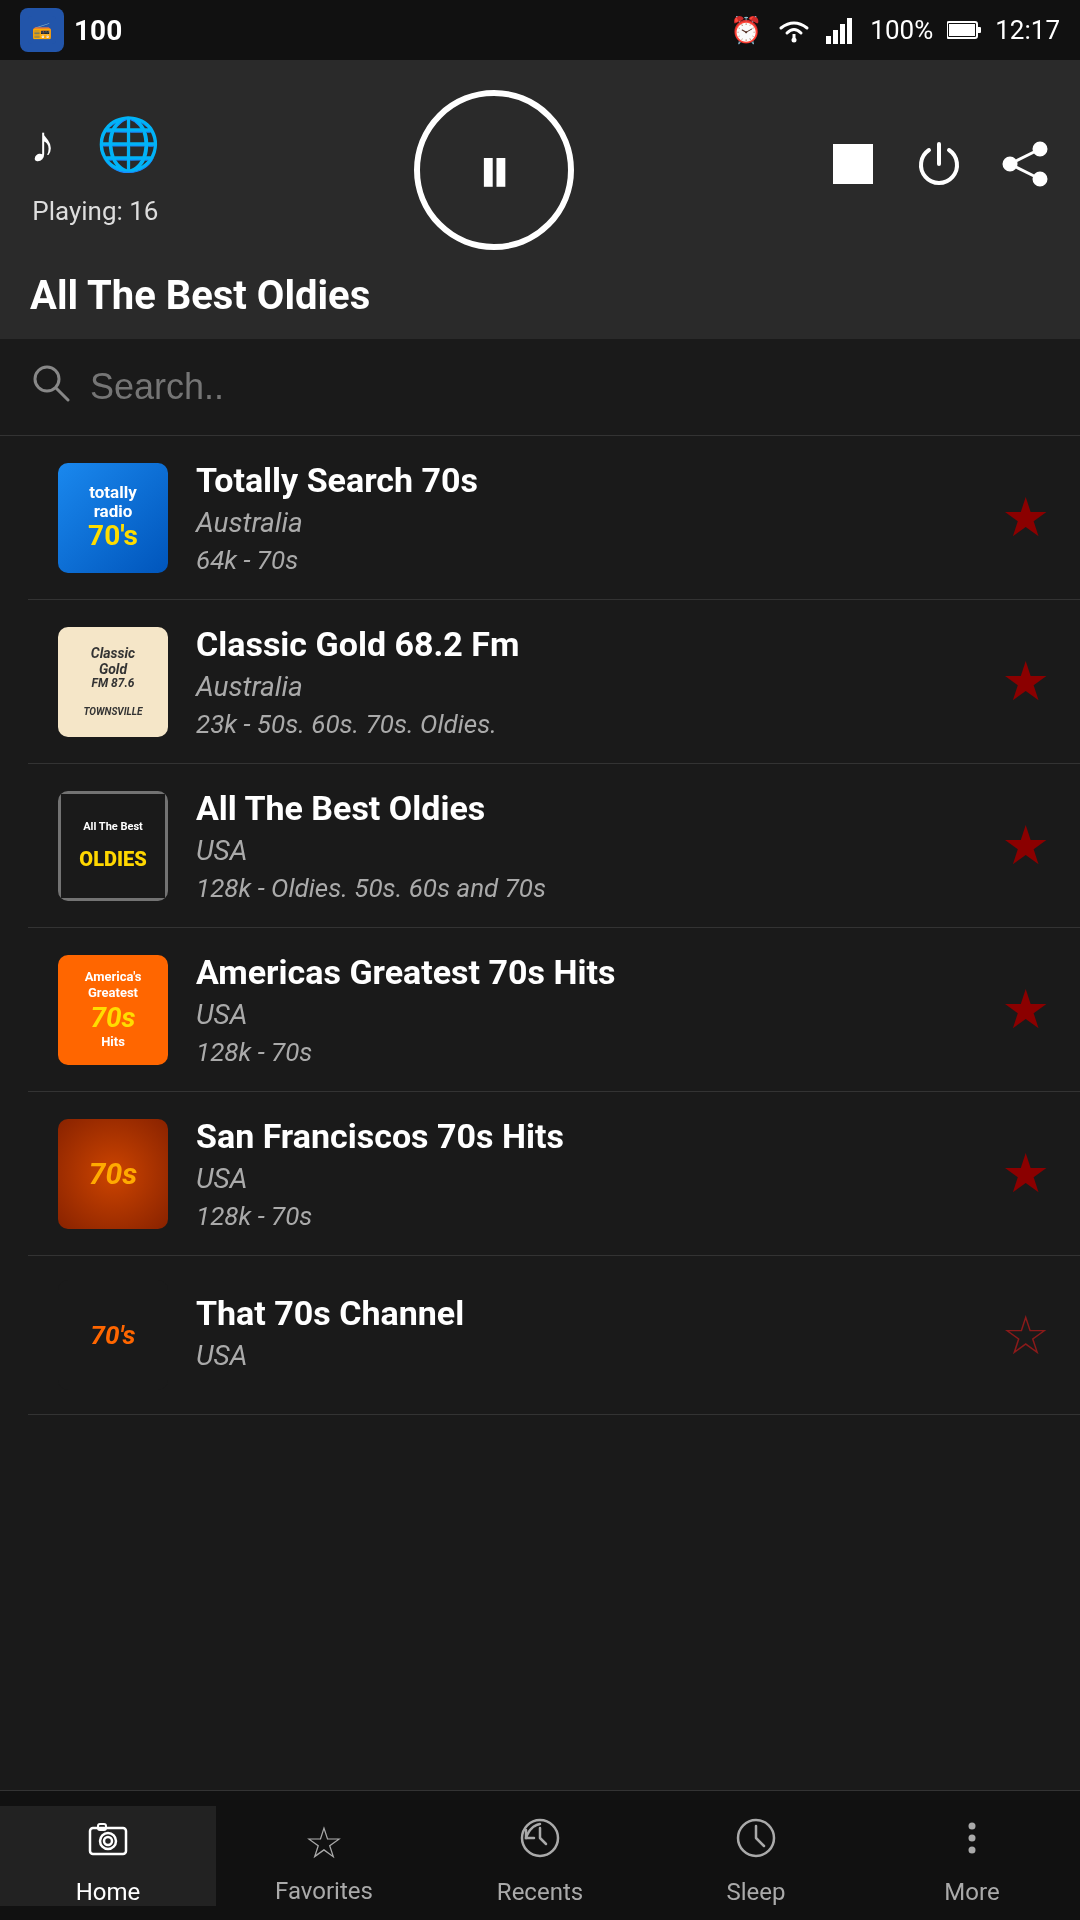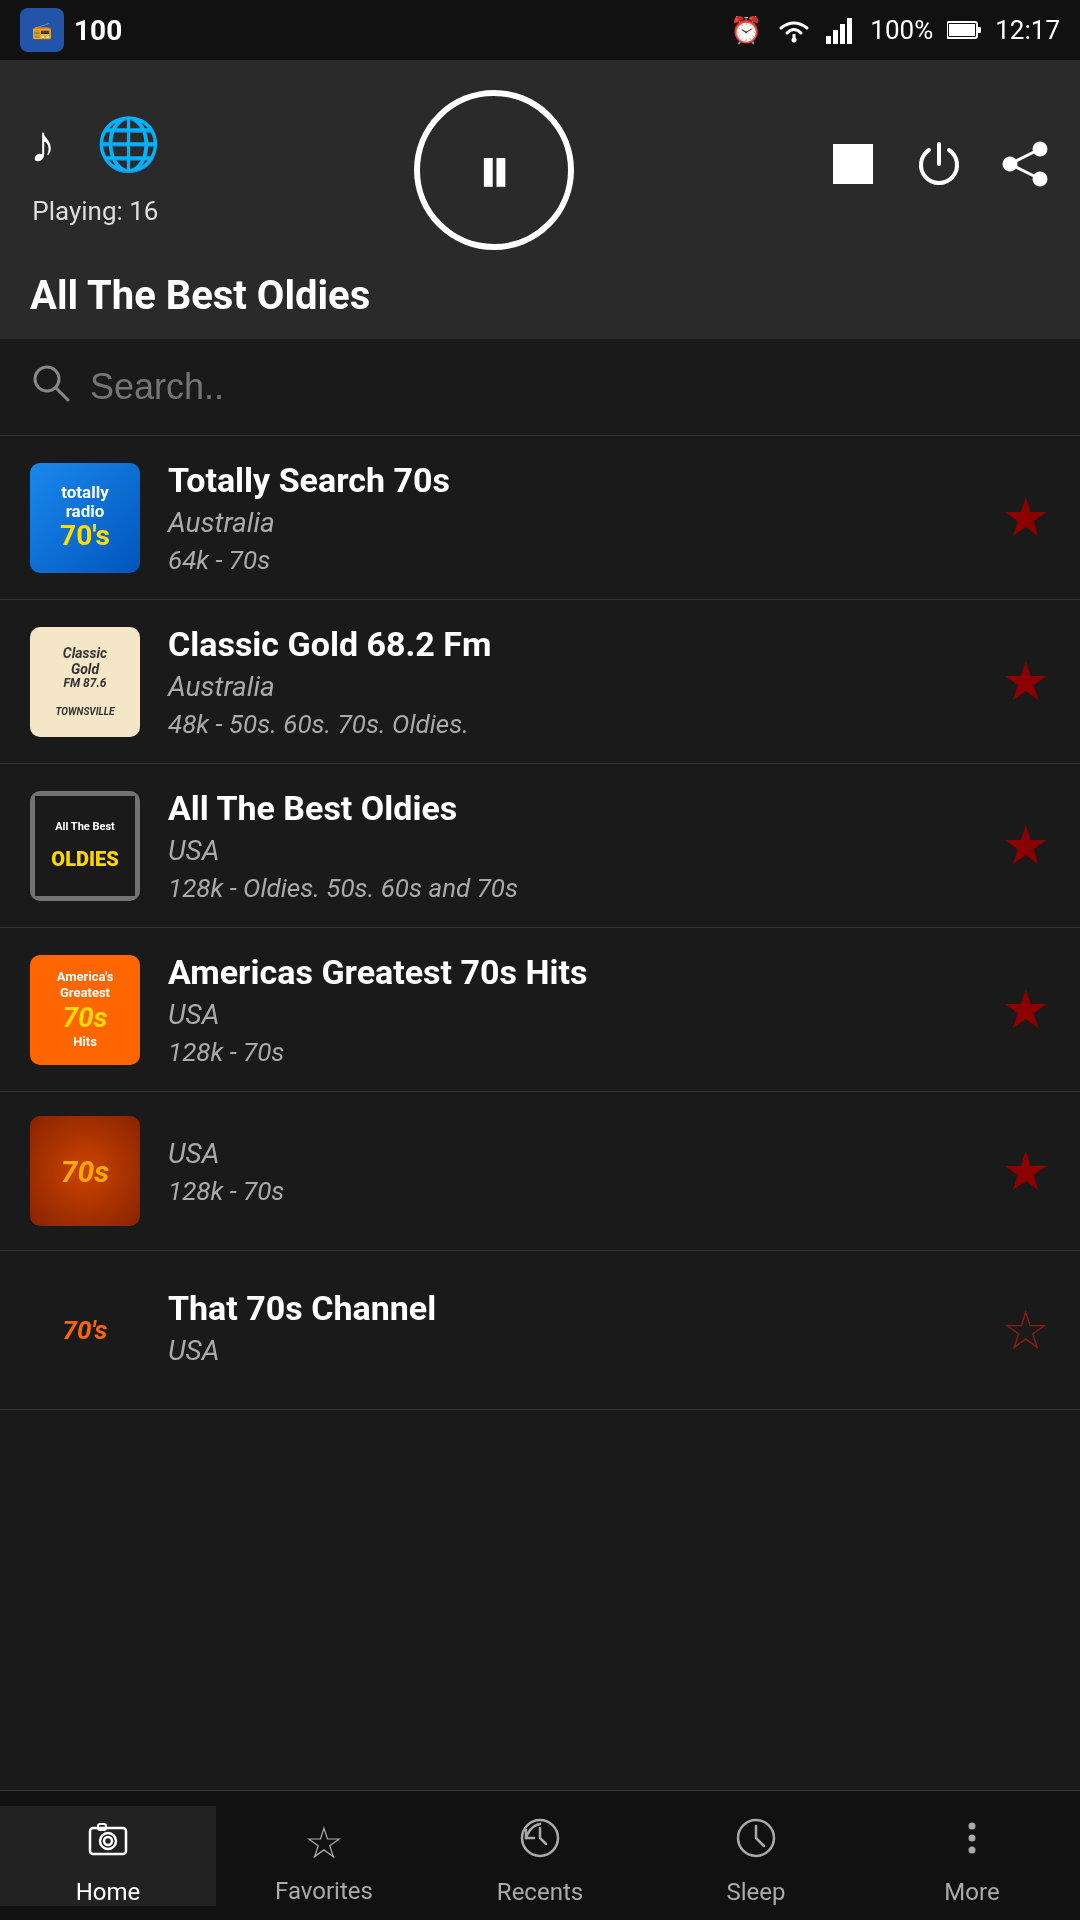--- a/index.html
+++ b/index.html
@@ -252,21 +252,21 @@
       font-style: italic;
       font-weight: bold;
       text-align: center;
       padding: 4px;
       line-height: 1.1;
     }
     .logo-oldies-inner {
       width: 100%;
       height: 100%;
       background: #1a1a1a;
-      border: 5px solid #737373;
+      border: 3px solid #737373;
       display: flex;
       flex-direction: column;
       align-items: center;
       justify-content: center;
       font-size: 13px;
       font-weight: bold;
       color: #ffd700;
       text-align: center;
       padding: 4px;
       line-height: 1.1;
@@ -392,21 +392,21 @@
 <div class="search-bar">
   <span class="search-icon">
     <svg width="40" height="40" viewBox="0 0 40 40" fill="none" stroke="#888" stroke-width="3">
       <circle cx="17" cy="17" r="12"></circle>
       <line x1="26" y1="26" x2="38" y2="38" stroke-linecap="round"></line>
     </svg>
   </span>
   <input class="search-input" type="text" placeholder="Search.." style="">
 </div>
 
-<div class="station-list" style="height: calc(1920px - 60px - 230px - 90px - 130px); overflow:hidden;">
+<div class="station-list" style="height: calc(1920px - 60px - 230px - 90px - 130px); overflow:hidden;margin-left:28px;">
 
   <div class="station-item">
     <div class="station-logo">
       <div class="logo-totally-inner">
         totally<br>radio<br><span style="font-size:28px;color:#ffdd00">70's</span>
       </div>
     </div>
     <div class="station-info">
       <div class="station-name">Totally Search 70s</div>
       <div class="station-country">Australia</div>
@@ -417,21 +417,21 @@
 
   <div class="station-item">
     <div class="station-logo">
       <div class="logo-classic-inner">
         Classic<br>Gold<br><span style="font-size:12px">FM 87.6</span><br><span style="font-size:10px">TOWNSVILLE</span>
       </div>
     </div>
     <div class="station-info">
       <div class="station-name">Classic Gold 68.2 Fm</div>
       <div class="station-country">Australia</div>
-      <div class="station-meta">48k - 50s. 60s. 70s. Oldies.</div>
+      <div class="station-meta">23k - 50s. 60s. 70s. Oldies.</div>
     </div>
     <span class="star-icon">★</span>
   </div>
 
   <div class="station-item">
     <div class="station-logo">
       <div class="logo-oldies-inner">
         <span style="font-size:11px;color:#fff">All The Best</span>
           <br>
         <span style="font-size:20px;color:#ffd700;font-weight:900">OLDIES</span>
@@ -459,20 +459,21 @@
     <span class="star-icon">★</span>
   </div>
 
   <div class="station-item">
     <div class="station-logo">
       <div class="logo-sanfran-inner">
         <span style="font-size:30px;color:#ffaa00;font-weight:bold;font-style:italic">70s</span>
       </div>
     </div>
     <div class="station-info">
+      <div class="station-name">San Franciscos 70s Hits</div>
       <div class="station-country">USA</div>
       <div class="station-meta">128k - 70s</div>
     </div>
     <span class="star-icon">★</span>
   </div>
 
   <div class="station-item" style="position:relative;">
     <div class="station-logo">
       <div class="logo-that70s-inner">
         <span style="font-size:26px;color:#ff6600;font-weight:bold;font-style:italic">70's</span>

